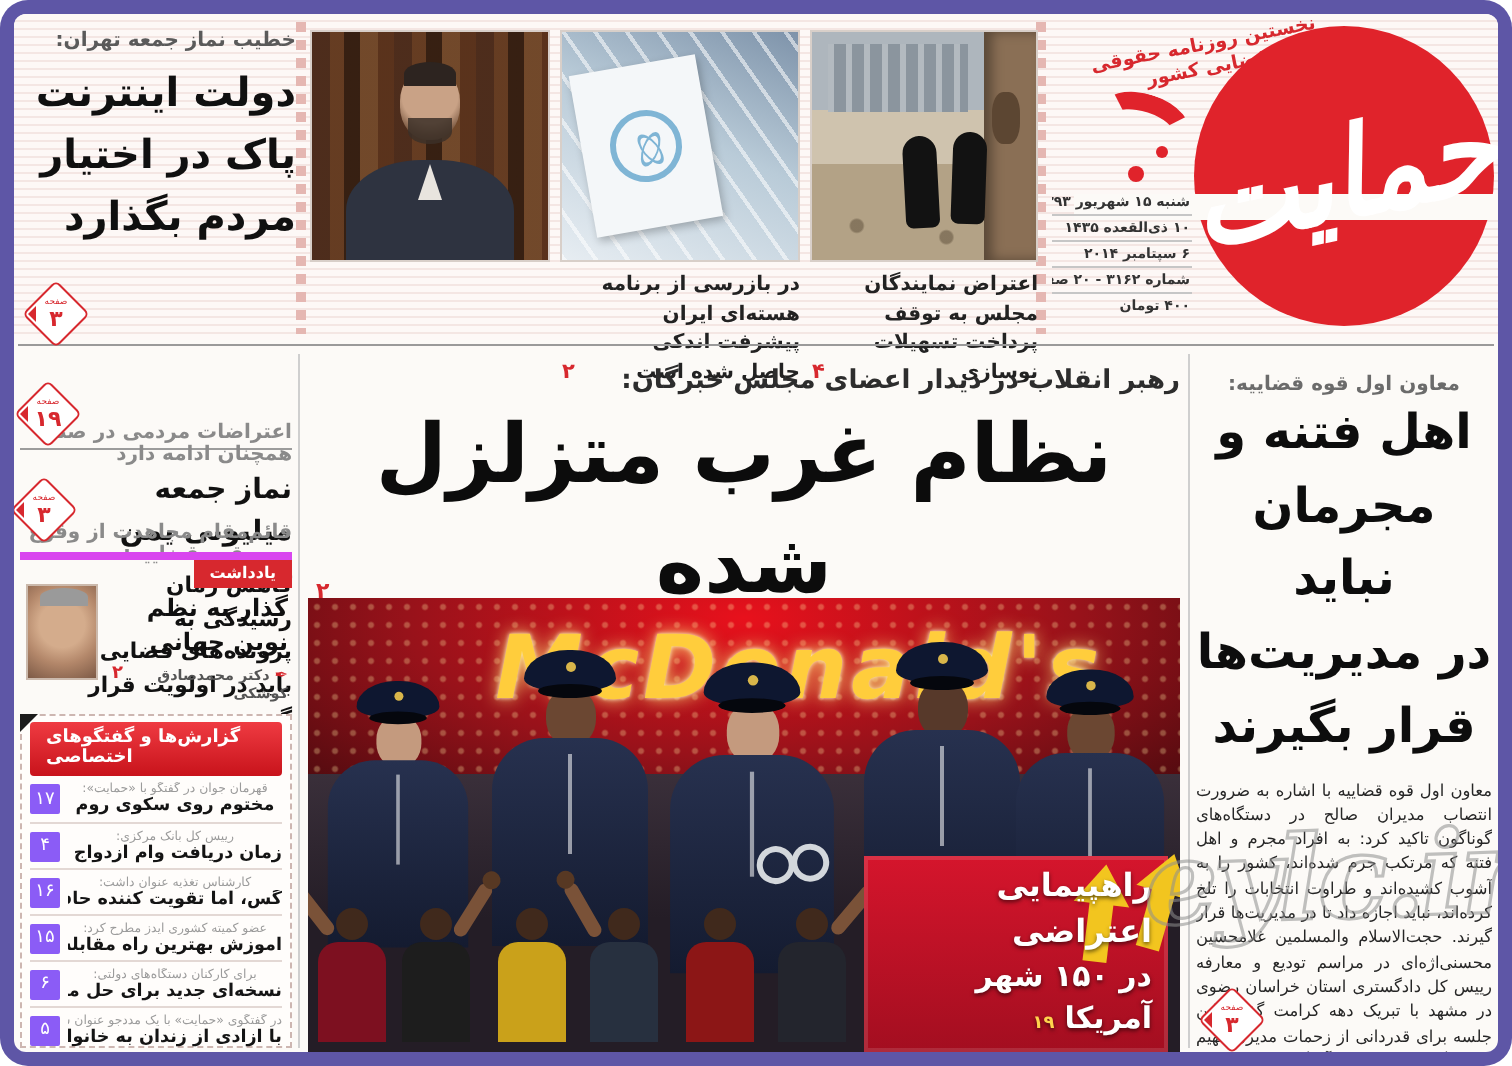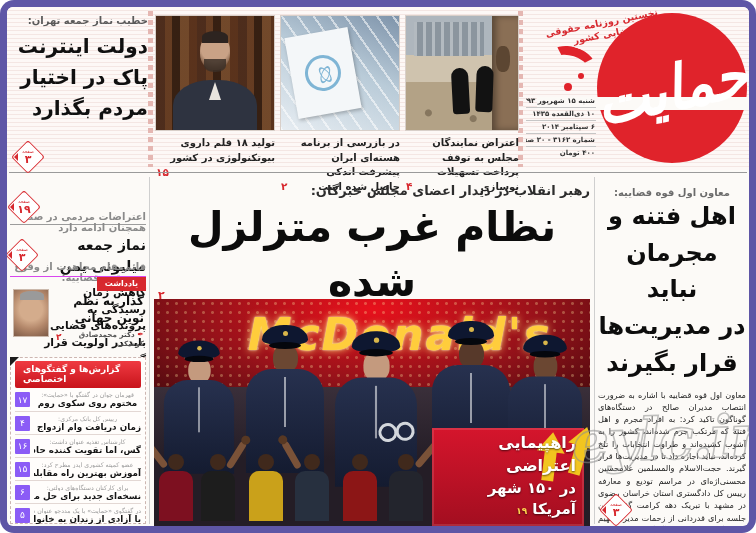--- a/index.html
+++ b/index.html
@@ -140,21 +140,21 @@
 
   
   .sb-item { position:absolute; left:0; width:136px; }
   .sb-kicker { font-size:10px; color:#8a8a8a; font-weight:600; text-align:right;margin-top:30px; }
   .yemen { top:4px; height:44px; border-bottom:1px solid #9c9c9c; }
   .yemen .t { font-size:14px; font-weight:900; color:#111; line-height:1.5; text-align:right; margin-top:2px; padding-left:36px; }
   .yemen .diamond { left:0; top:12px; }
   .judic { top:54px; height:42px; }
   .judic .t { font-size:10.8px; font-weight:800; color:#111; line-height:1.55; text-align:right; margin-top:2px; padding-left:30px; }
   .judic .diamond { left:-2px; top:10px; }
-  .note { top:99px; height:68px; border-top:1px solid #d946ef; }
+  .note { top:99px; height:68px; border-top:4px solid #d946ef; }
   .note .tab { position:absolute; right:0; top:0; background:#d7282e; color:#fff; font-size:8px; font-weight:800; padding:2px 8px 3px; }
   .note .apic { position:absolute; left:3px; top:12px; width:36px; height:48px; border:1px solid #cbb9ac;
     background:radial-gradient(circle at 50% 42%,#d4ac8c 0 36%,#b3876a 62%,#7d5a46 100%); }
   .note .apic::before { content:''; position:absolute; left:6px; top:1px; width:24px; height:9px; border-radius:50% 50% 0 0; background:#9a9a9a; }
   .note .ntitle { margin:16px 2px 0 44px; font-size:12px; font-weight:900; color:#101010; line-height:1.45; text-align:right; }
   .note .nauthor { margin:2px 2px 0 44px; font-size:7.2px; color:#555; font-weight:700; text-align:right; }
   .note .pen { color:#d7282e; font-size:8px; }
   .note .npg { position:absolute; left:46px; bottom:2px; color:#d7282e; font-size:9px; font-weight:900; }
   .reports { top:180px; height:167px; border:1px dashed #cdb6b1; background:#fffdfb; padding:3px 4px; }
   .reports::before { content:''; position:absolute; top:-1px; left:-1px; border-top:9px solid #1c1c1c; border-right:9px solid transparent; }
@@ -186,24 +186,20 @@
             <span class="pn">۳</span>
           </div>
       </div>
     </div>
 
     <div class="pcol" style="left:148px;">
       <div class="ph ph-book">
         <div class="man-head"></div>
         <div class="man-body"></div>
       </div>
-      <div class="cap">
-        <span>تولید ۱۸ قلم داروی بیوتکنولوژی در کشور</span>
-        <span class="pgn">۱۵</span>
-      </div>
     </div>
 
     <div class="pcol" style="left:273px;">
       <div class="ph ph-iaea">
         <div class="flag">
             <div class="ring"></div>
           </div>
       </div>
       <div class="cap">
         <span>در بازرسی از برنامه هسته‌ای ایران پیشرفت اندکی حاصل شده است</span>

